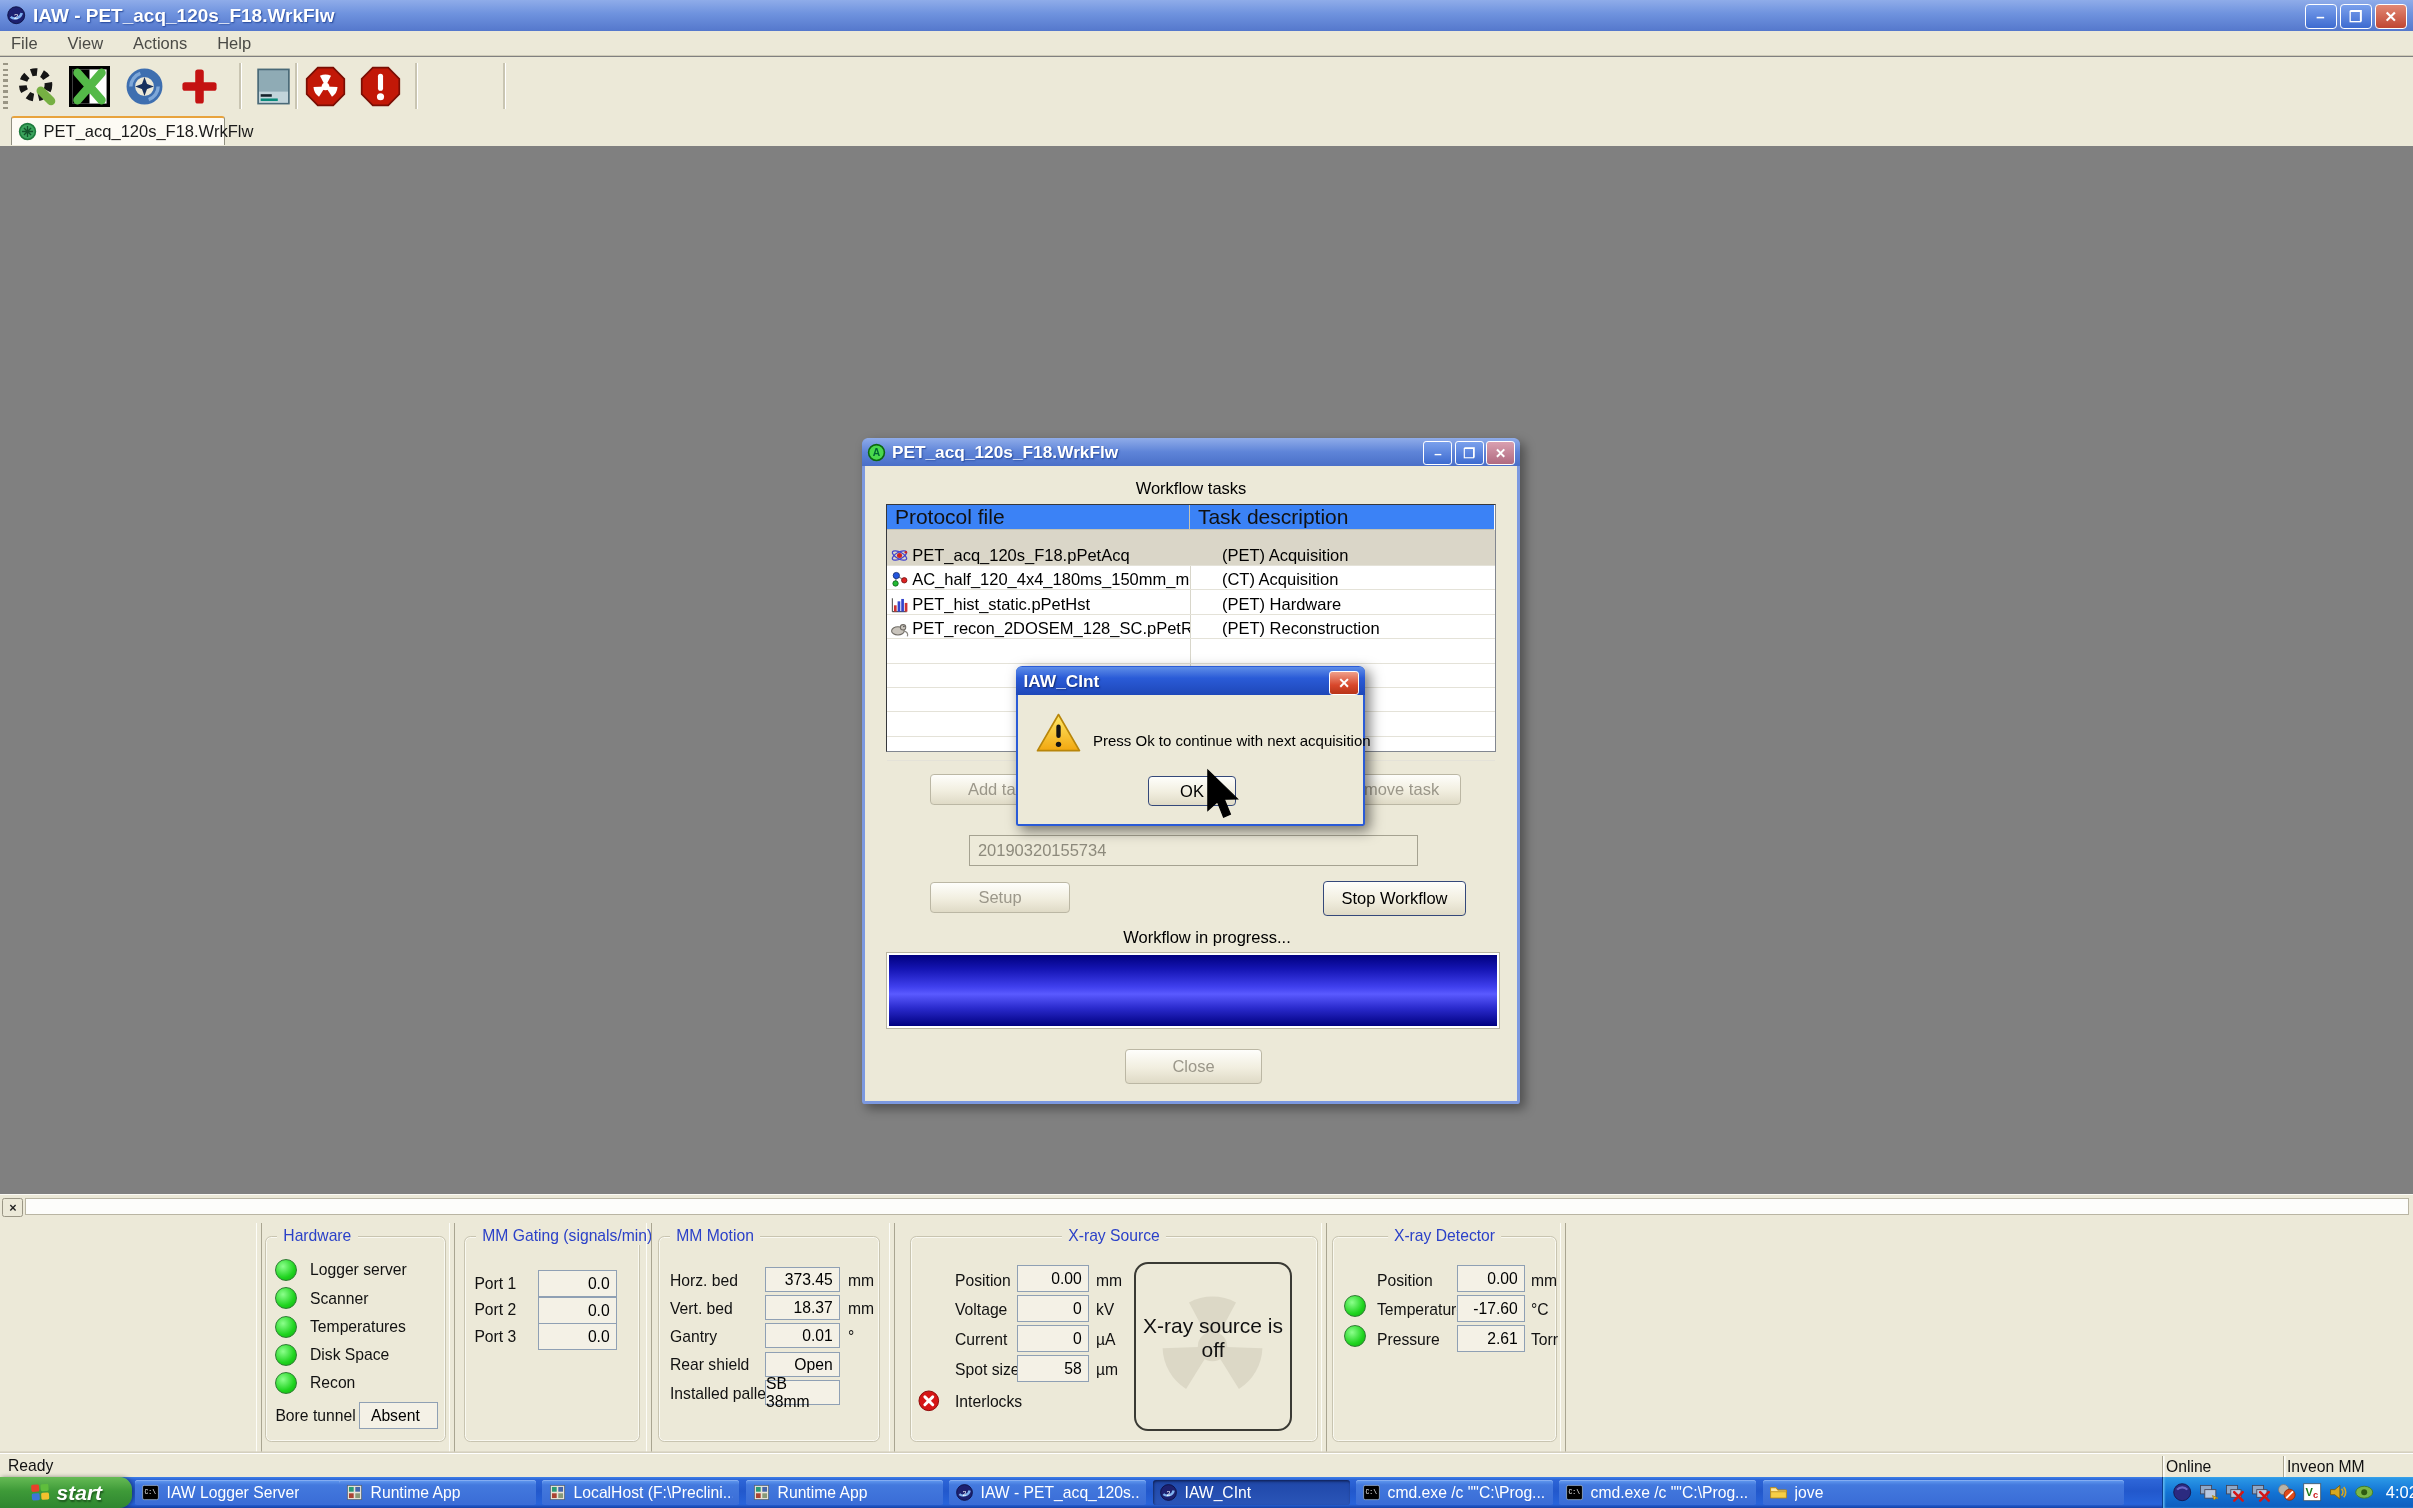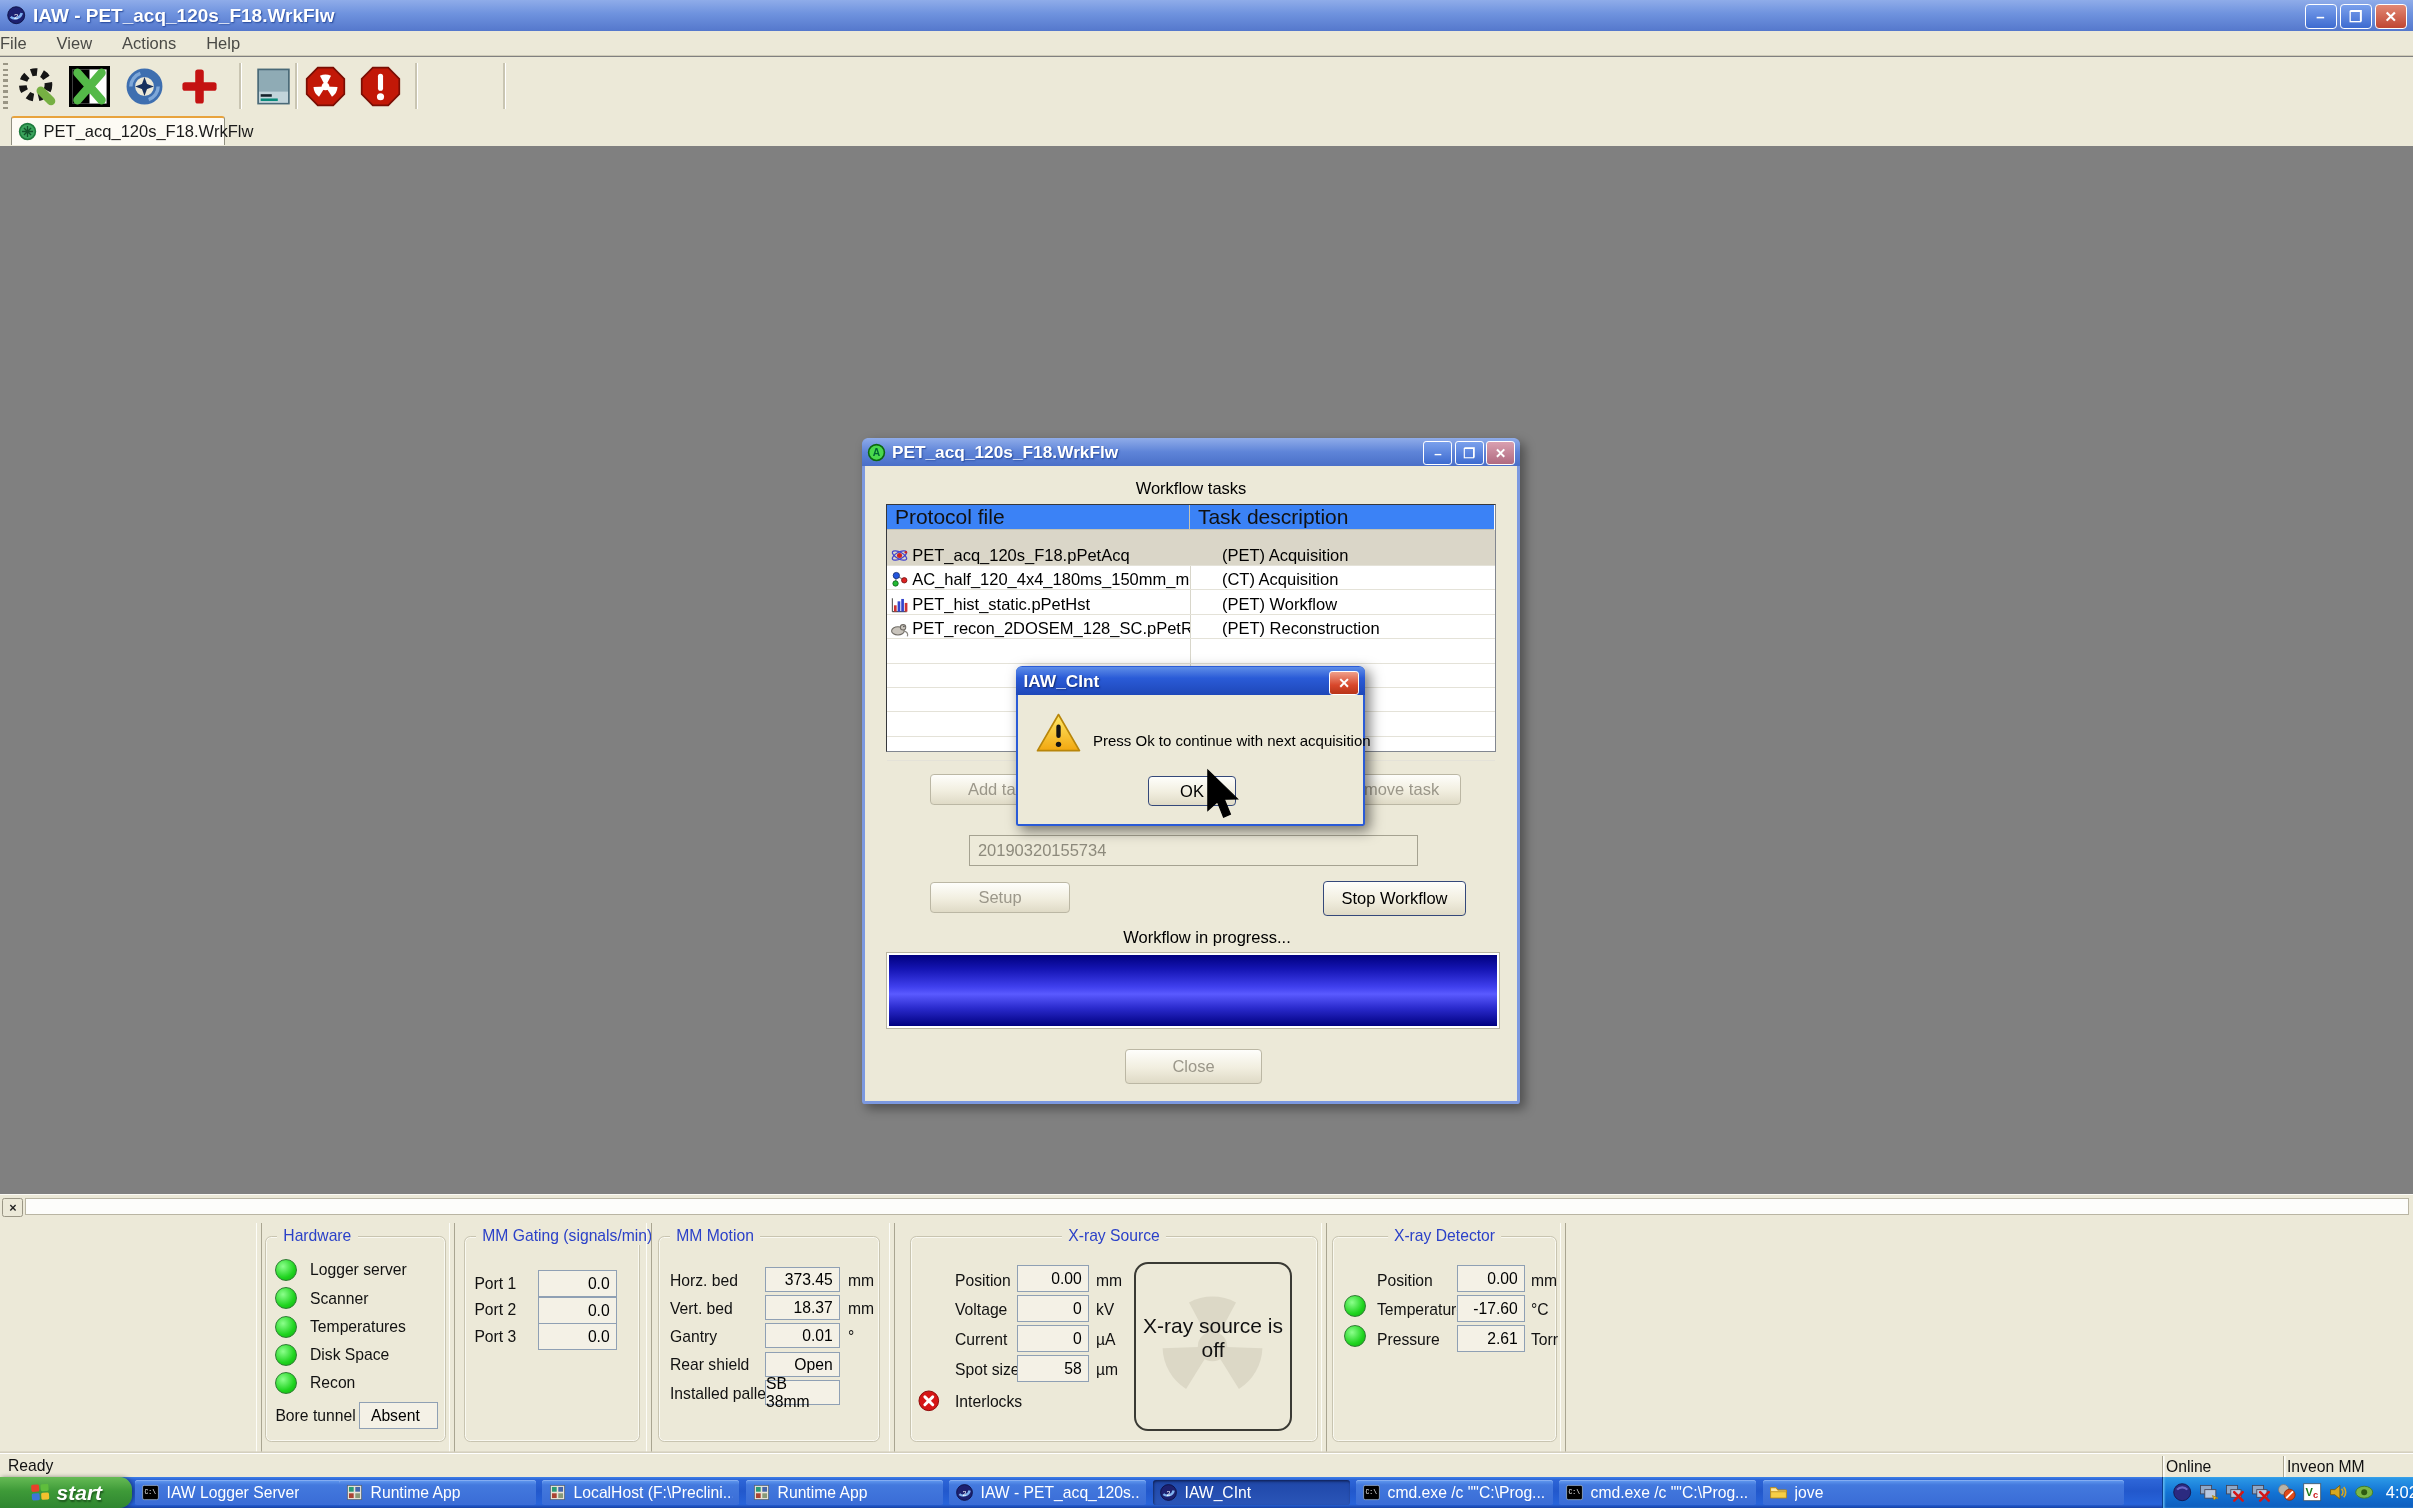--- a/index.html
+++ b/index.html
@@ -12,21 +12,21 @@
     background:linear-gradient(180deg,#8FACE9 0%,#6E92DE 45%,#5578CC 100%);
     display:flex;align-items:center;padding-left:6.3px;box-sizing:border-box;}
   .titlebar .t-text{color:#fff;font-weight:bold;font-size:19px;margin-left:6.3px;
     text-shadow:0.8px 0.8px 1.6px #23469A;}
   .wbtns{position:absolute;right:6.3px;top:3.9px;display:flex;gap:3.1px;}
   .wbtn{width:30px;height:23.6px;border-radius:3.9px;border:0.8px solid #fff;
     background:linear-gradient(180deg,#7AA0EC,#3D6BD0);color:#fff;font-size:15px;
     display:flex;align-items:center;justify-content:center;font-weight:bold;}
   .wbtn.close{background:linear-gradient(180deg,#E28873,#C04632);}
   .menubar{position:absolute;left:0;top:31px;width:2413px;height:25px;background:#ECE9D8;
-    border-bottom:0.8px solid #CFCBB8;display:flex;align-items:center;padding-left:0;box-sizing:border-box;}
+    border-bottom:0.8px solid #CFCBB8;display:flex;align-items:center;padding-left:11px;box-sizing:border-box;}
   .menu-item{font-size:16.5px;color:#4A4A46;margin-right:30px;}
   .toolbar{position:absolute;left:0;top:57px;width:2413px;height:60px;background:#ECE9D8;
     border-bottom:0.8px solid #B9B5A3;}
   .tgrip{position:absolute;left:3.1px;top:6.3px;width:4.7px;height:47px;
     background:repeating-linear-gradient(180deg,#9A9685 0 2.4px,#ECE9D8 2.4px 5.5px);}
   .tico{position:absolute;top:9.4px;width:41px;height:41px;}
   .tsep{position:absolute;top:6.3px;width:1.6px;height:46px;background:#C9C5B2;border-right:0.8px solid #fff;}
   .tabstrip{position:absolute;left:0;top:116px;width:2413px;height:30px;background:#ECE9D8;}
   .tab{position:absolute;left:11px;top:0;width:214px;height:29px;background:#FDFBF4;
     border:0.8px solid #919081;border-bottom:none;border-top:2.4px solid #E8A33D;border-radius:3.1px 3.1px 0 0;
@@ -262,21 +262,21 @@
             <div class="fcell">
                 <svg class="tico-sm" style="width:19px;height:19px;margin-right:3.1px" viewBox="0 0 24 24">
                   <path d="M3 21 H21 M3 21 V4" stroke="#555" stroke-width="1.4"></path>
                   <rect x="5" y="13" width="3.4" height="8" fill="#CC3333"></rect>
                   <rect x="9.6" y="8" width="3.4" height="13" fill="#3344CC"></rect>
                   <rect x="14.2" y="5" width="3.4" height="16" fill="#3344CC"></rect>
                   <rect x="18.6" y="10" width="3.4" height="11" fill="#CC3333"></rect>
                 </svg>
                 <span>PET_hist_static.pPetHst</span>
               </div>
-            <div class="dcell">(PET) Workflow</div>
+            <div class="dcell">(PET) Hardware</div>
           </div>
           <div class="wf-row" style="top:98px">
             <div class="fcell">
                 <svg class="tico-sm" style="width:19px;height:19px;margin-right:3.1px" viewBox="0 0 24 24">
                   <ellipse cx="10" cy="15" rx="8" ry="5.2" fill="#C9C4BC" stroke="#6E6A64" stroke-width="1.3"></ellipse>
                   <circle cx="16.5" cy="10.5" r="3.4" fill="#C9C4BC" stroke="#6E6A64" stroke-width="1.3"></circle>
                   <path d="M17.5 15 q6 1.5 4.5 7" stroke="#8A8680" fill="none" stroke-width="1.6"></path>
                   <circle cx="17.6" cy="9.6" r="0.9" fill="#222"></circle>
                 </svg>
                 <span>PET_recon_2DOSEM_128_SC.pPetRcn</span>

